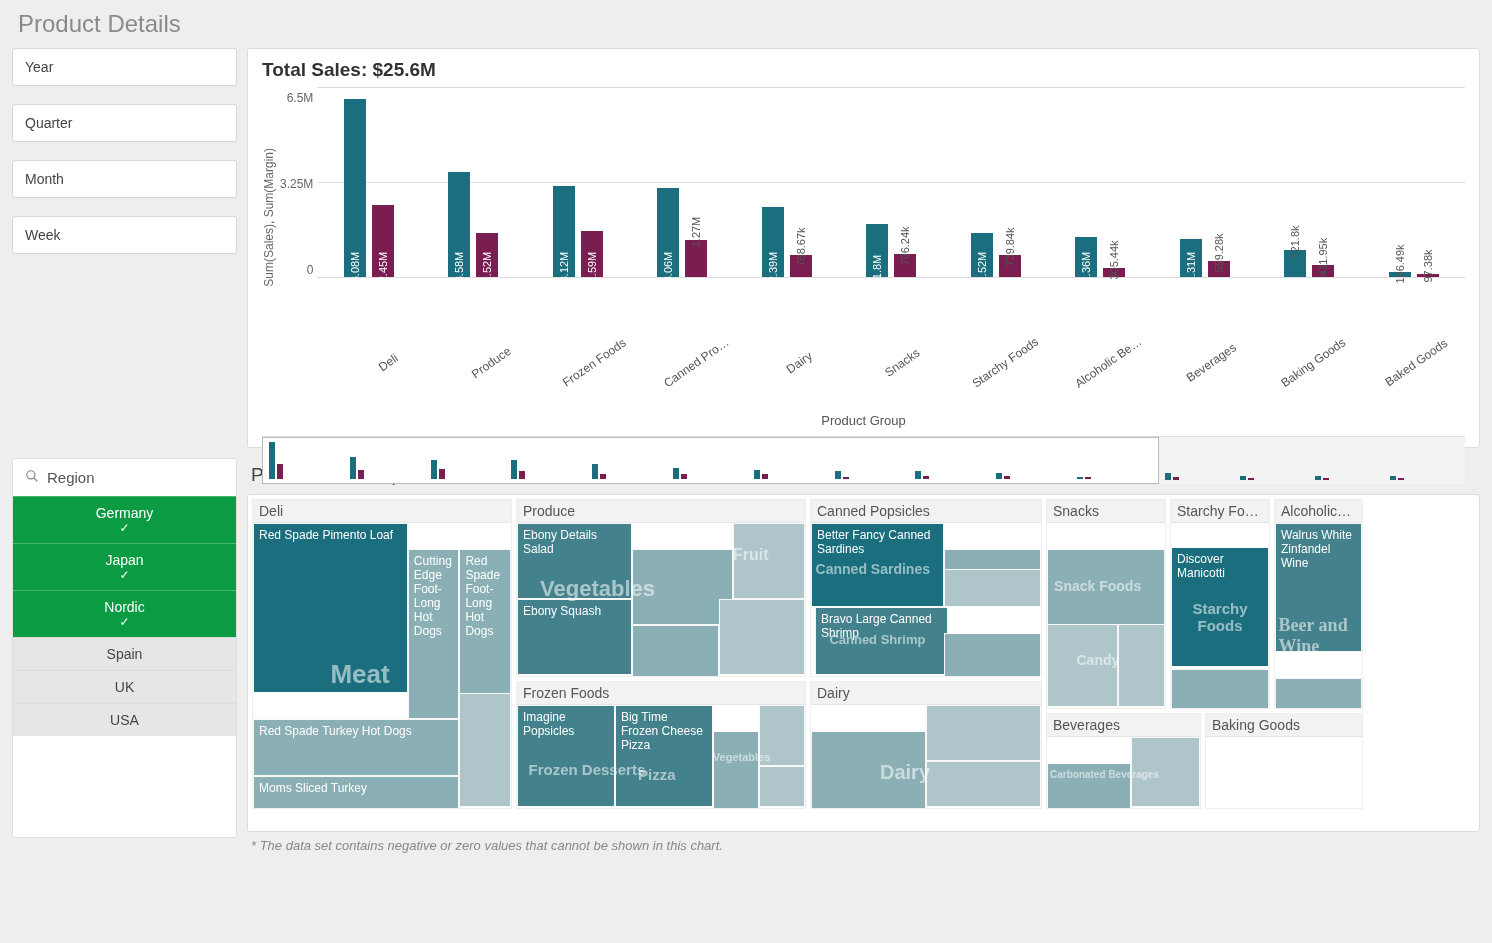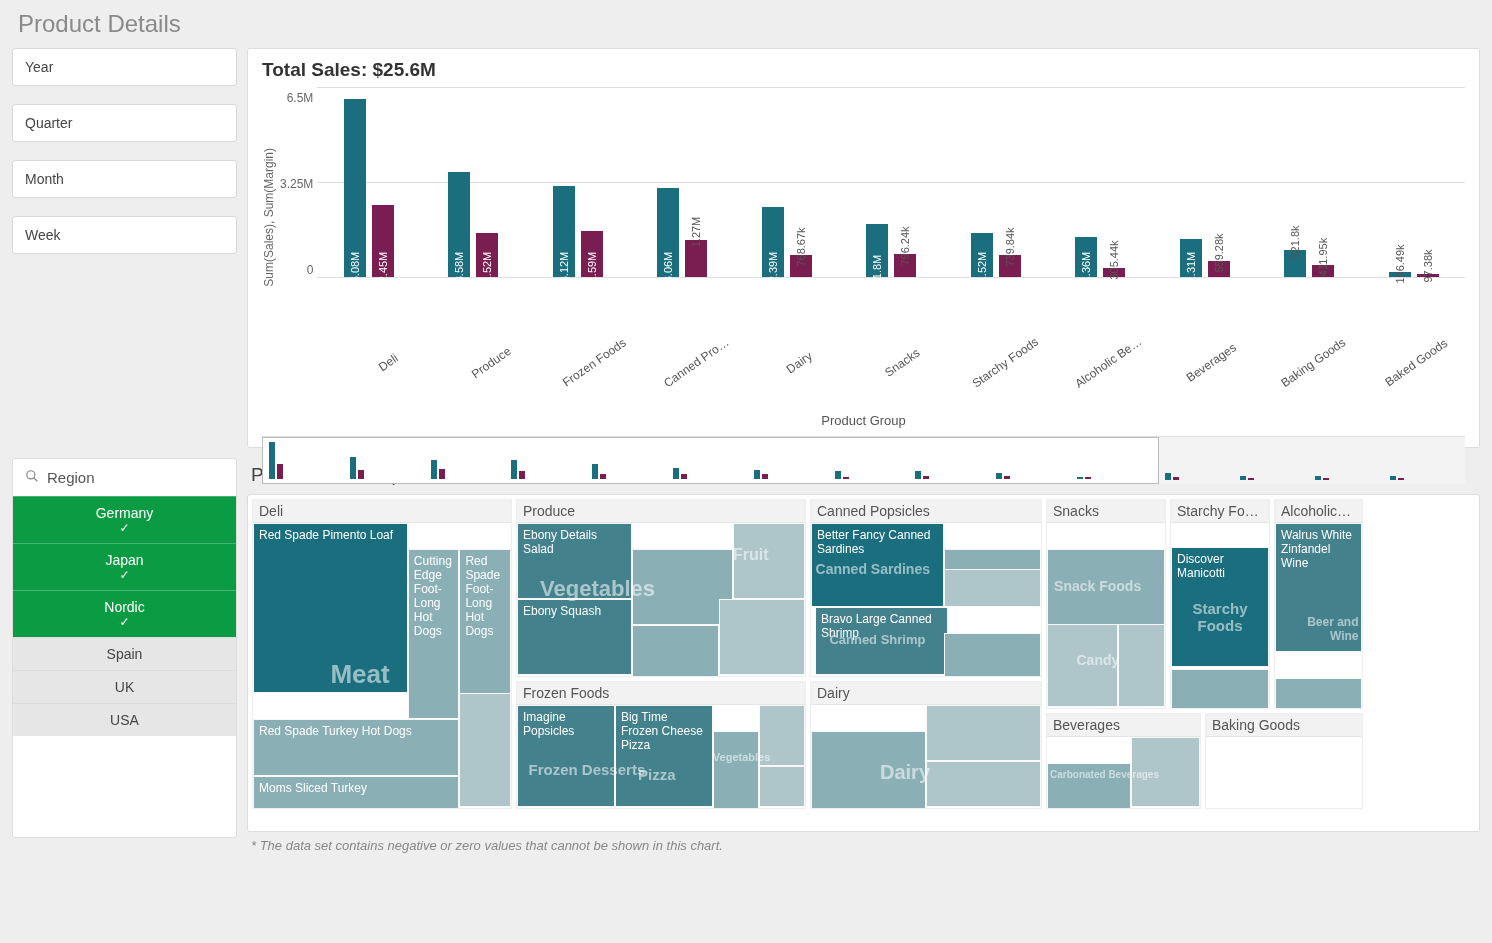--- a/index.html
+++ b/index.html
@@ -402,21 +402,21 @@
 
         <div class="tm" style="left:957px; top:218px; width:158px; height:96px;">
           <div class="tm-header">Baking Goods</div>
         </div>
 
         <div class="tm" style="left:1026px; top:4px; width:89px; height:210px;">
           <div class="tm-header">Alcoholic…</div>
           <div class="tm-body">
             <div class="cell mid" style="left:0;top:0;width:100%;height:70%;">Walrus White Zinfandel Wine</div>
             <div class="cell light" style="left:0;top:70%;width:100%;height:30%;"></div>
-            <div class="ghost-label" style="left:4%;top:50%;font-size:12px;width:92%;text-align:right;">Beer and Wine</div>
+            <div class="ghost-label" style="left:4%;top:50%;font-size:18px;width:92%;text-align:left;font-family:Liberation Serif, serif;">Beer and Wine</div>
           </div>
         </div>
 
       </div>
       <div class="footnote">* The data set contains negative or zero values that cannot be shown in this chart.</div>
     </div>
 
   </div>
 </div>
 

